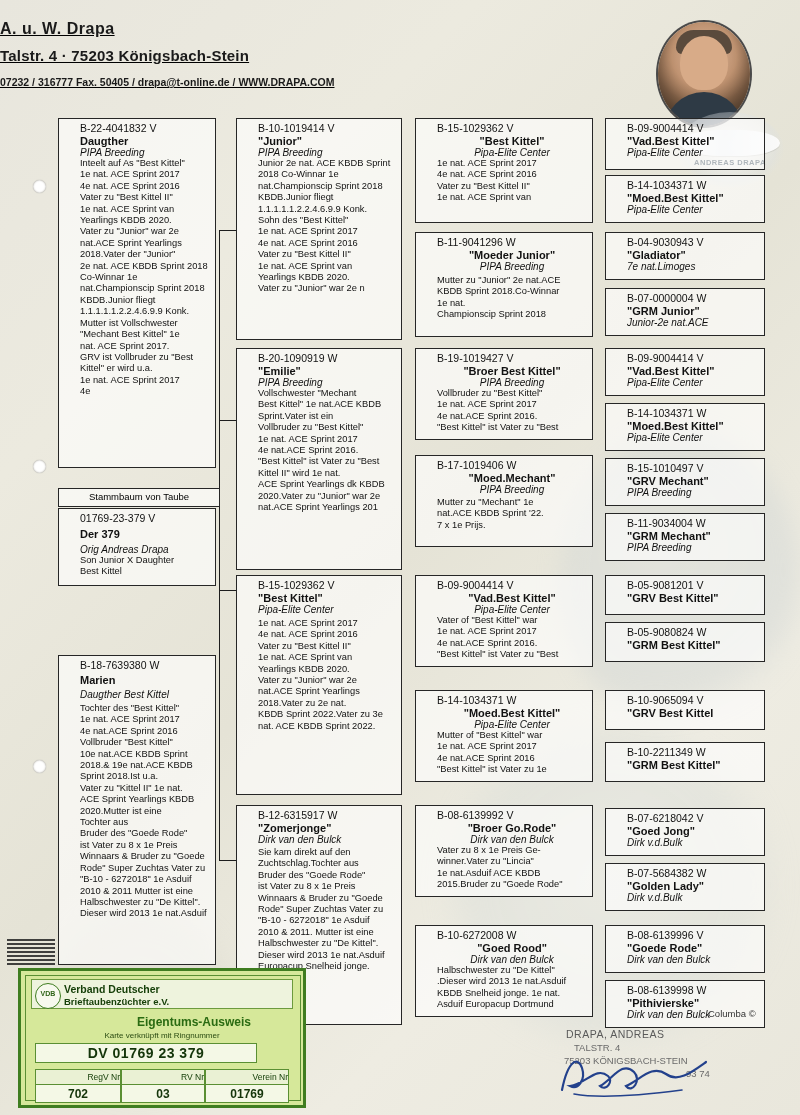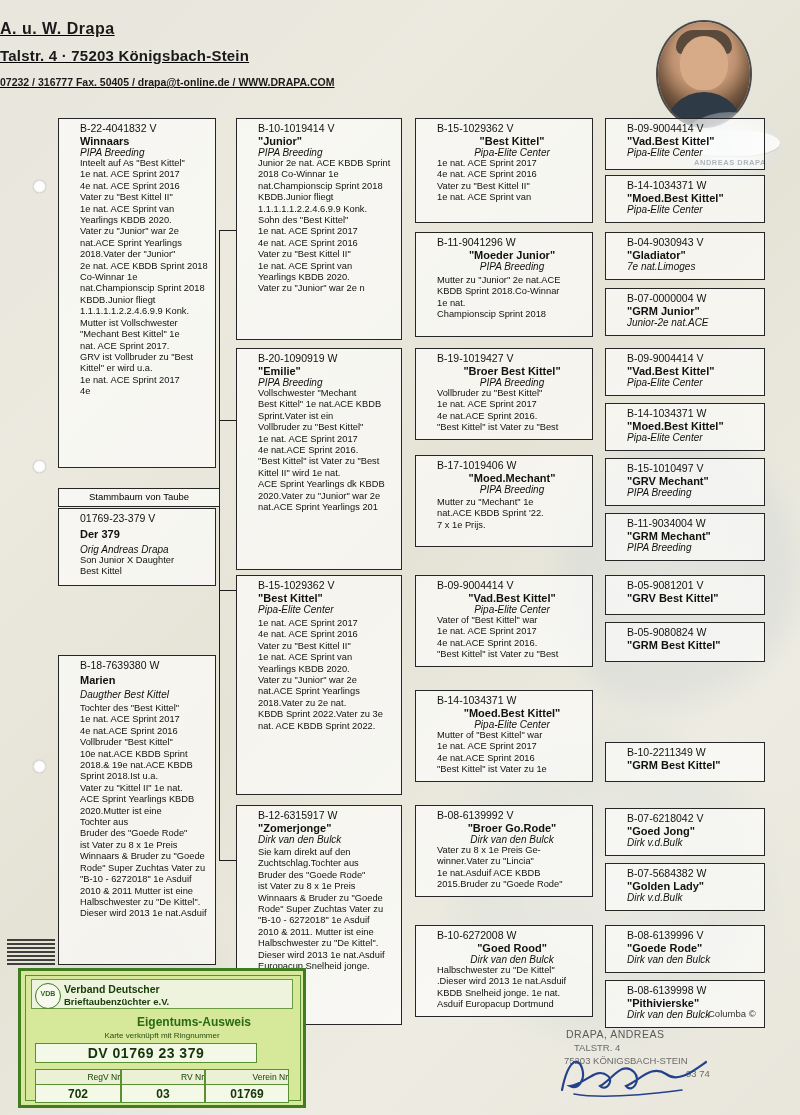--- a/index.html
+++ b/index.html
@@ -141,21 +141,21 @@
   <div class="ln lnv" style="left:219px;top:230px;height:360px;"></div>
   <div class="ln lnh" style="left:219px;top:230px;width:18px;"></div>
   <div class="ln lnh" style="left:219px;top:420px;width:18px;"></div>
   <div class="ln lnh" style="left:219px;top:590px;width:18px;"></div>
   <div class="ln lnv" style="left:219px;top:590px;height:270px;"></div>
   <div class="ln lnh" style="left:219px;top:860px;width:18px;"></div>
   <div class="ln lnv" style="left:58px;top:497px;height:3px;"></div>
 
   <div class="box" style="left:58px;top:118px;width:158px;height:350px;">
     <div class="ring">B-22-4041832 V</div>
-    <div class="nm">Winnaars</div>
+    <div class="nm">Daugther</div>
     <div class="it">PIPA Breeding</div>
     <div class="tx" style="white-space:pre-line;">Inteelt auf As "Best Kittel"
 1e nat. ACE Sprint 2017
 4e nat. ACE Sprint 2016
 Vater zu "Best Kittel II"
 1e nat. ACE Sprint van
 Yearlings KBDB 2020.
 Vater zu "Junior" war 2e
 nat.ACE Sprint Yearlings
 2018.Vater der "Junior"
@@ -395,20 +395,24 @@
     <div class="nm">"GRM Mechant"</div>
     <div class="it">PIPA Breeding</div>
   </div>
   <div class="box" style="left:605px;top:575px;width:160px;height:40px;">
     <div class="ring">B-05-9081201 V</div>
     <div class="nm">"GRV Best Kittel"</div>
   </div>
   <div class="box" style="left:605px;top:622px;width:160px;height:40px;">
     <div class="ring">B-05-9080824 W</div>
     <div class="nm">"GRM Best Kittel"</div>
+  </div>
+  <div class="box" style="left:605px;top:690px;width:160px;height:40px;">
+    <div class="ring">B-10-9065094 V</div>
+    <div class="nm">"GRV Best Kittel</div>
   </div>
   <div class="box" style="left:605px;top:742px;width:160px;height:40px;">
     <div class="ring">B-10-2211349 W</div>
     <div class="nm">"GRM Best Kittel"</div>
   </div>
   <div class="box" style="left:605px;top:808px;width:160px;height:48px;">
     <div class="ring">B-07-6218042 V</div>
     <div class="nm">"Goed Jong"</div>
     <div class="it">Dirk v.d.Bulk</div>
   </div>

